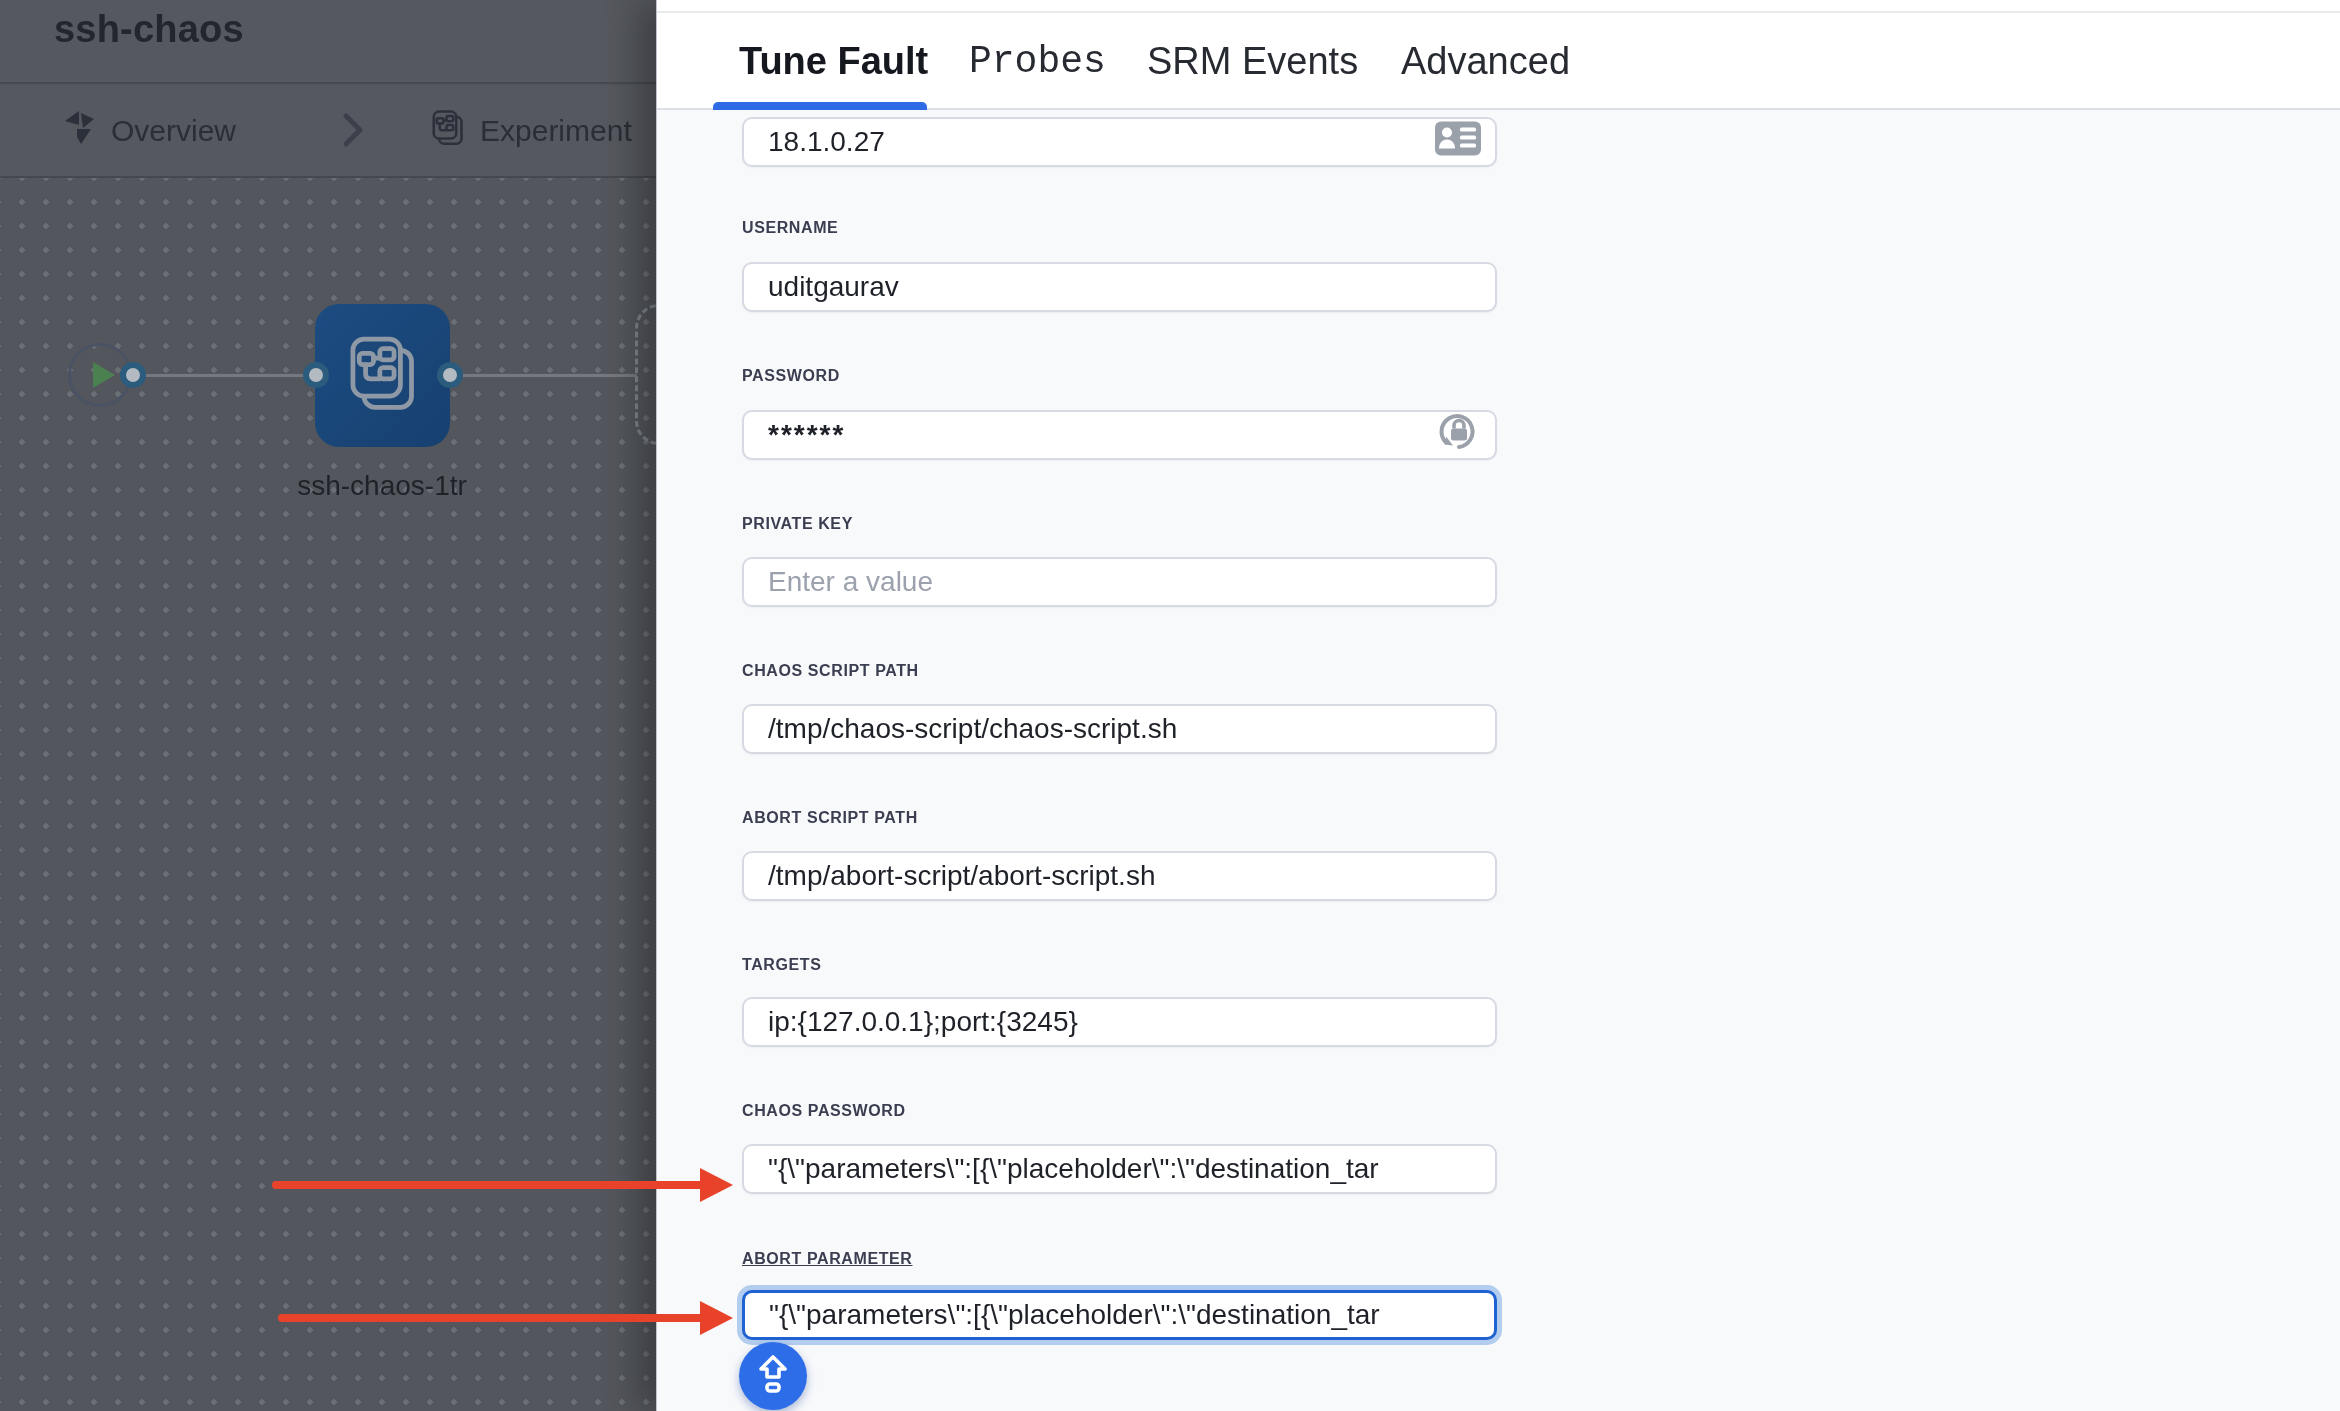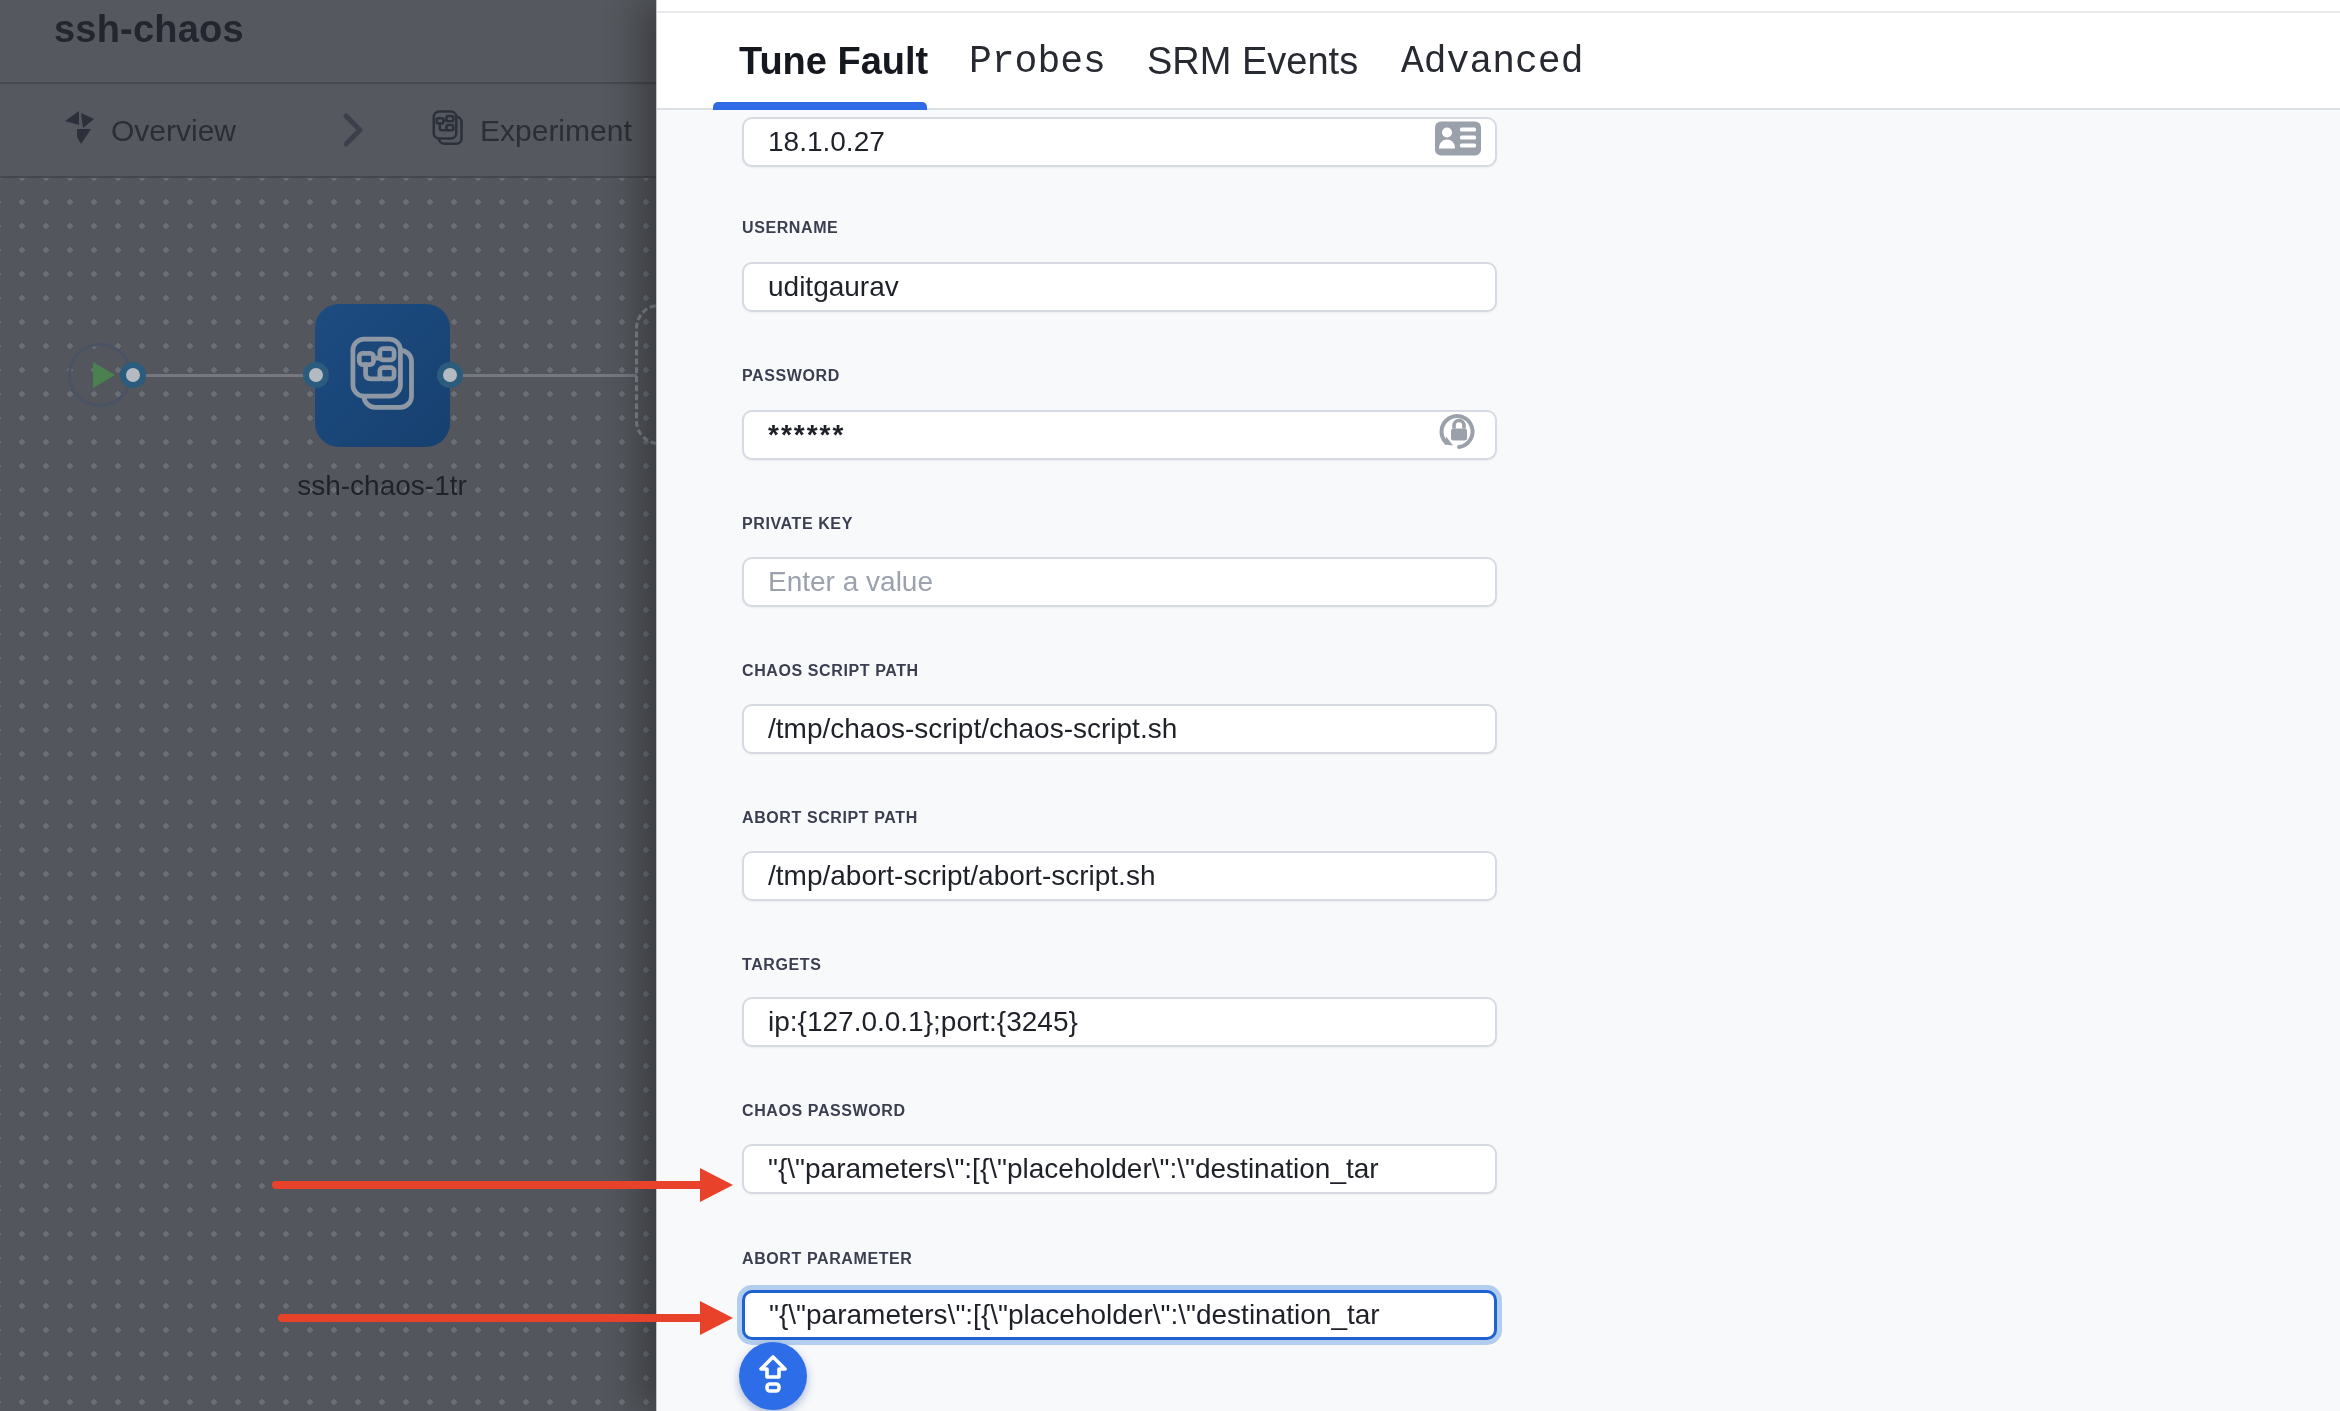--- a/index.html
+++ b/index.html
@@ -35,42 +35,42 @@
   .ghost-node{position:absolute;left:635px;top:304px;width:130px;height:141px;border:3px dashed #7e838b;border-radius:24px;box-sizing:border-box;}
   .node-label{position:absolute;left:232px;top:470px;width:300px;text-align:center;font-size:28px;color:#1f2228;}
 
   
   .drawer{position:absolute;left:656px;top:0;width:1684px;height:1411px;background:#f8f9fb;
           border-left:1px solid #bfc3cb;box-shadow:-18px 0 32px rgba(0,0,0,.28);box-sizing:border-box;}
   .tabbar{position:absolute;left:0;top:0;width:100%;height:110px;background:#ffffff;border-bottom:2px solid #dcdfe6;box-sizing:border-box;}
   .topline{position:absolute;left:0;top:11px;width:100%;height:2px;background:#e8eaee;}
   .tab{position:absolute;top:40px;font-size:38px;color:#272a31;cursor:pointer;}
   .tab.active{font-weight:700;color:#15181f;}
-  .tab-1{left:82px;} .tab-2{left:312px;font-family:Liberation Mono, monospace;} .tab-3{left:490px;} .tab-4{left:744px;font-family:Liberation Mono, monospace;}
+  .tab-1{left:82px;} .tab-2{left:312px;font-family:Liberation Mono, monospace;} .tab-3{left:490px;} .tab-4{left:744px;}
   .tab-underline{position:absolute;left:56px;top:102px;width:214px;height:8px;background:#2f6be4;border-radius:5px 5px 0 0;}
 
   .field-label{position:absolute;left:85px;font-size:16px;font-weight:600;color:#3a3e50;letter-spacing:.6px;}
   .input{position:absolute;left:85px;width:755px;height:50px;background:#fff;border:2px solid #d7dae2;border-radius:10px;
          box-sizing:border-box;display:flex;align-items:center;padding:0 70px 0 24px;
          font-size:28px;color:#1e2128;box-shadow:0 1px 2px rgba(40,50,70,.06);}
   .input .val{white-space:nowrap;overflow:hidden;}
   .input .placeholder{color:#9ba1ad;}
   .input.stars .val{font-weight:700;letter-spacing:2px;}
   .input.focused{border:3px solid #1f63d2;box-shadow:0 0 0 5px #b3cdee;}
   .input-icon{position:absolute;right:13px;top:50%;transform:translateY(-50%);}
 
   .in-1{top:117px;}
   .lb-2{top:219px;} .in-2{top:262px;}
   .lb-3{top:367px;} .in-3{top:410px;}
   .lb-4{top:515px;} .in-4{top:557px;}
   .lb-5{top:662px;} .in-5{top:704px;}
   .lb-6{top:809px;} .in-6{top:851px;}
   .lb-7{top:956px;} .in-7{top:997px;}
   .lb-8{top:1102px;} .in-8{top:1144px;}
-  .lb-9{top:1250px;} .in-9{top:1290px;}
+  .lb-9{top:1250px;text-decoration:underline;} .in-9{top:1290px;}
 
   .upload-btn{position:absolute;left:82px;top:1342px;width:68px;height:68px;border-radius:50%;
               background:#2d6ee8;display:flex;align-items:center;justify-content:center;cursor:pointer;
               box-shadow:0 4px 10px rgba(20,60,150,.35);}
 
   
   .arrow{position:absolute;z-index:9;}
   .arrow .shaft{position:absolute;height:8px;background:#e8432a;border-radius:4px;}
   .arrow .head{position:absolute;width:0;height:0;border-top:17px solid transparent;border-bottom:17px solid transparent;border-left:33px solid #e8432a;}
   .arrow-1 .shaft{left:272px;top:1181px;width:432px;}

